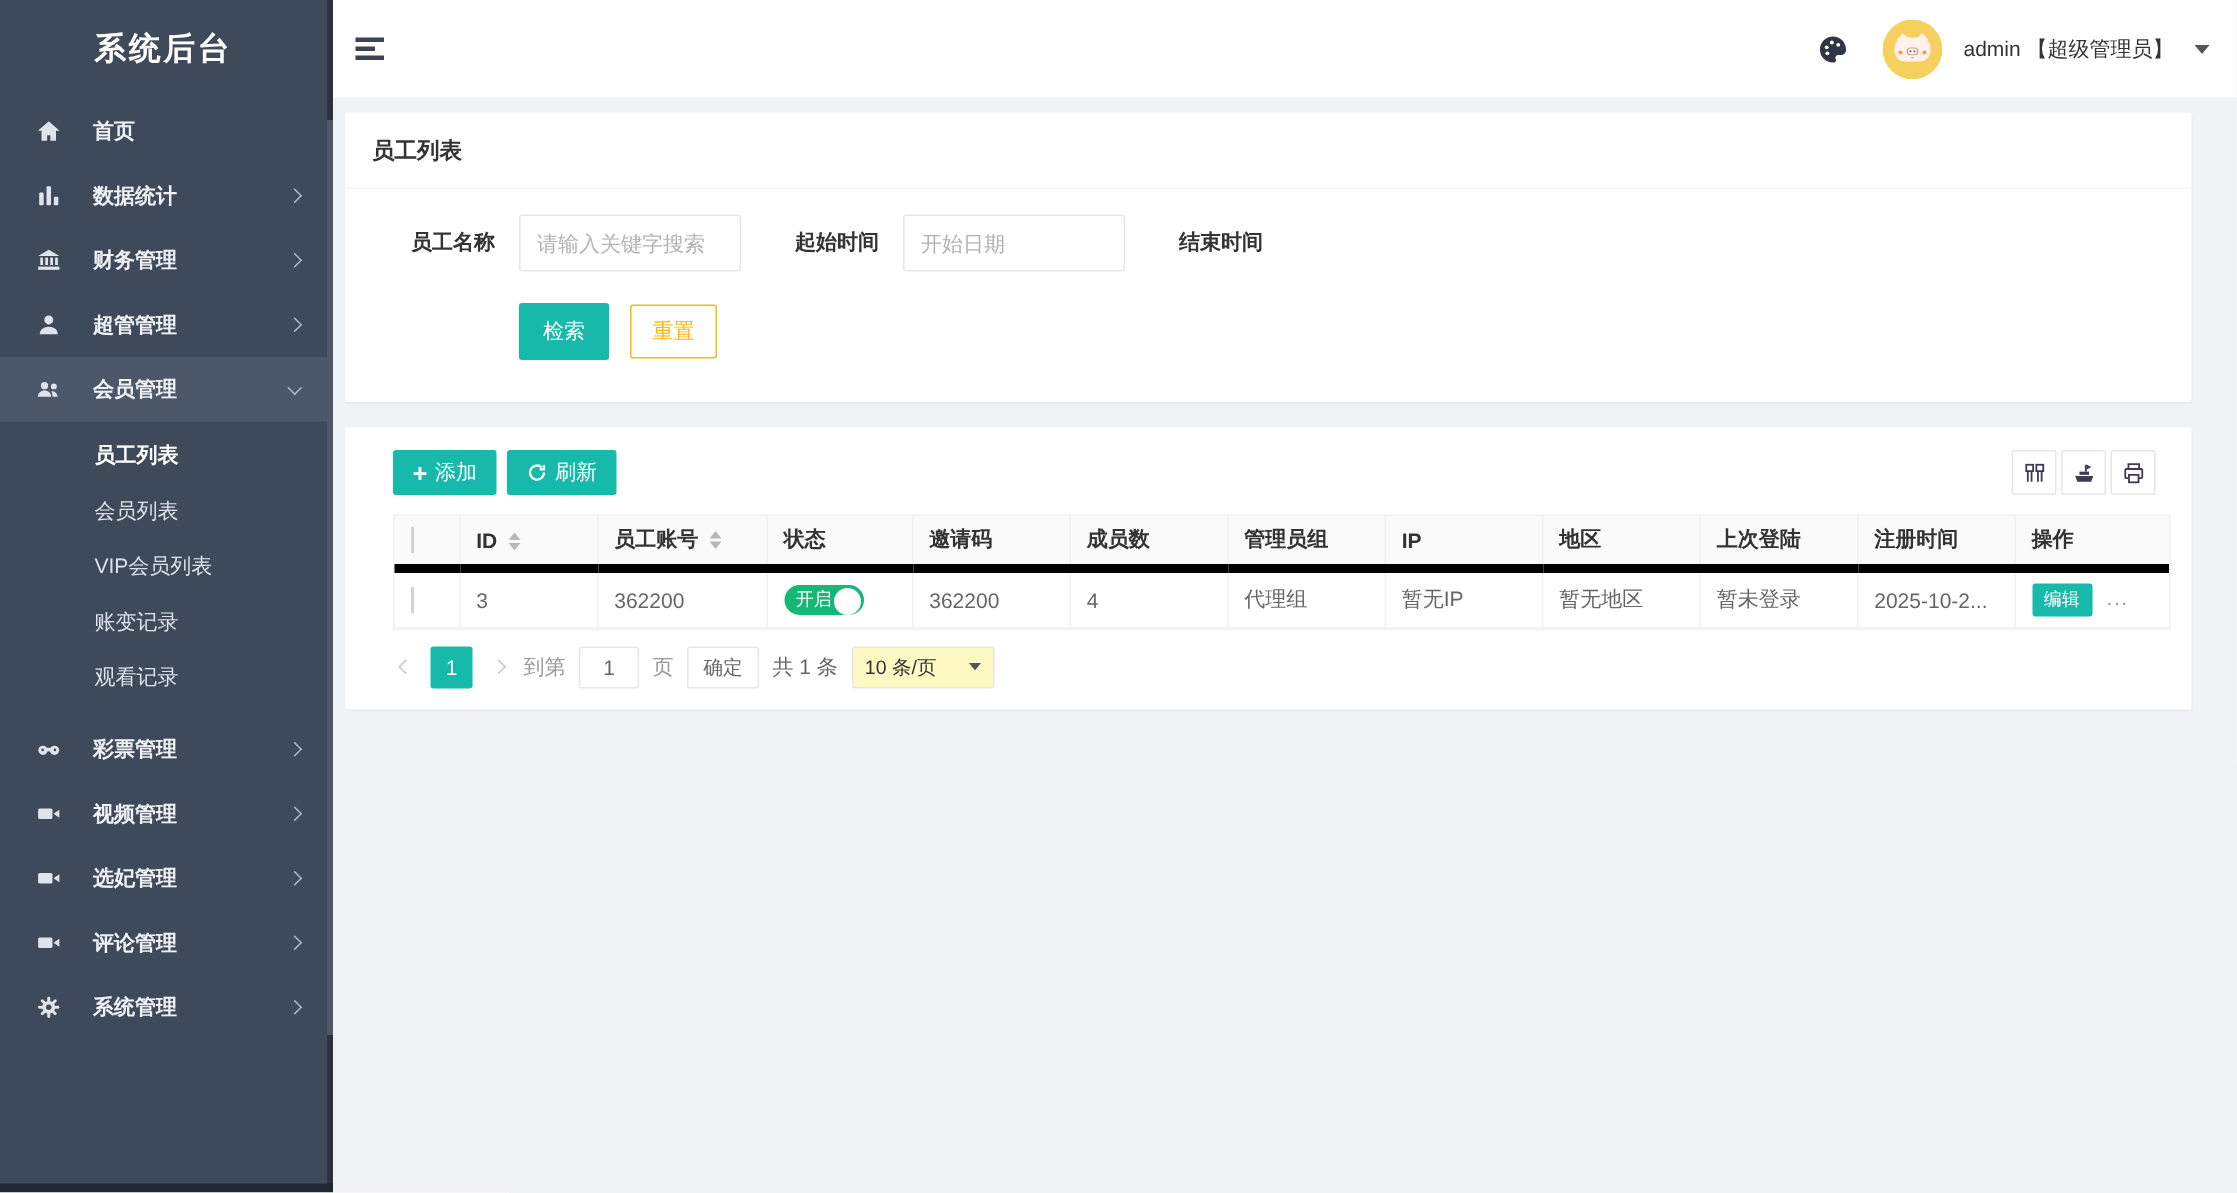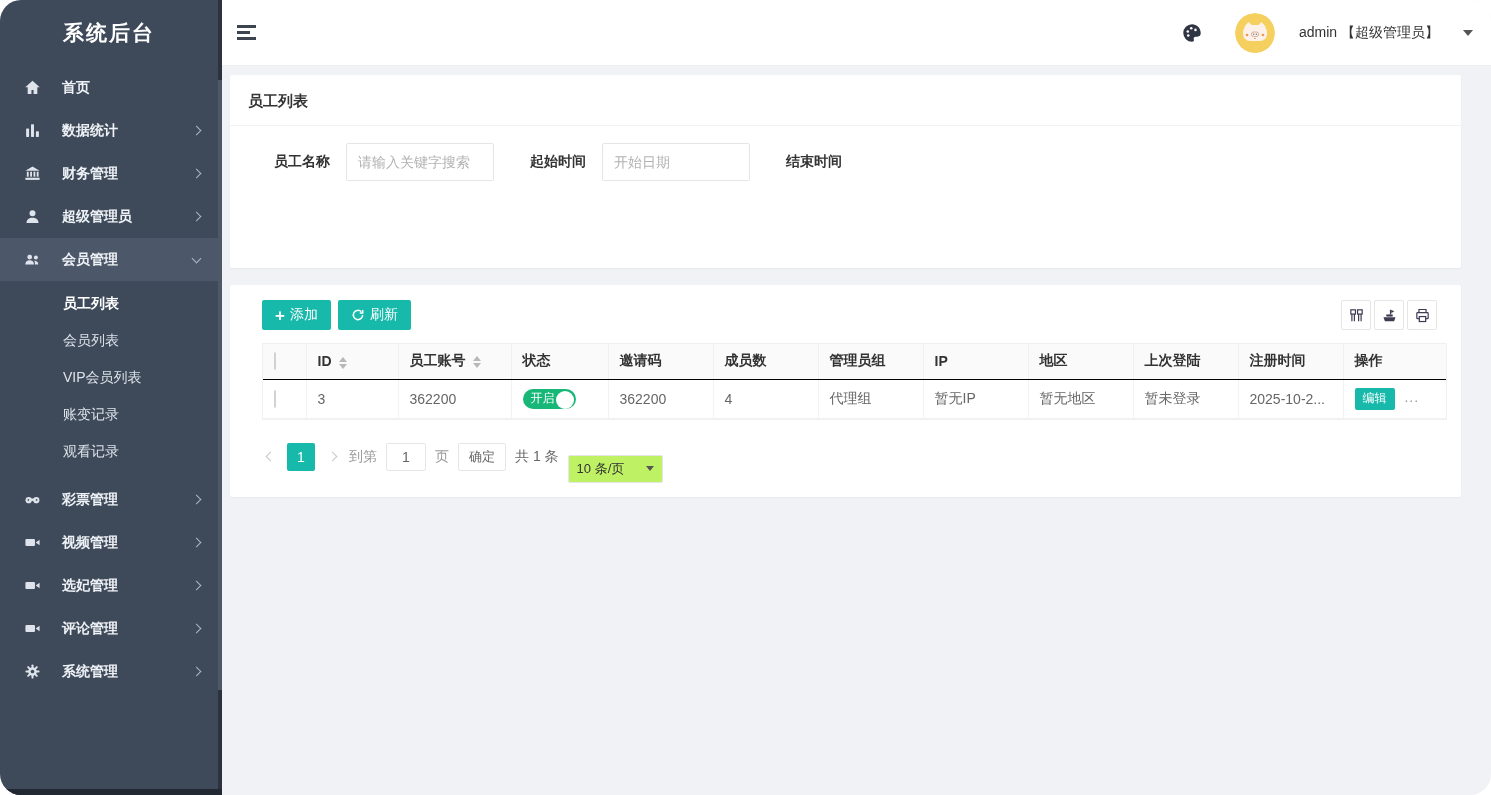--- a/index.html
+++ b/index.html
@@ -1,18 +1,18 @@
 <!DOCTYPE html>
 <html><head>
 <meta charset="utf-8">
 <style>
   * { margin:0; padding:0; box-sizing:border-box; }
   html,body { width:1491px; height:795px; }
   body { font-family:"Liberation Sans","DejaVu Sans",sans-serif; font-size:14px; color:#333; }
-  .screen { position:relative; width:1491px; height:795px; background:#f1f2f6; overflow:hidden;border-radius:21px; }
+  .screen { position:relative; width:1491px; height:795px; background:#f1f2f6; overflow:hidden; }
 
   
   .sidebar { position:absolute; left:0; top:0; width:218px; height:795px; background:#3e4a5a; color:#e7ebf1; }
   .side-scroll { position:absolute; left:218px; top:0; width:4px; height:795px; background:#2c333f; }
   .side-scroll .thumb { position:absolute; left:0; top:80px; width:4px; height:610px; background:#4e5968; }
   .logo { height:66px; line-height:66px; text-align:center; font-size:21px; font-weight:bold; color:#fff; letter-spacing:2px; }
   .nav-item { height:43px; display:flex; align-items:center; padding:0 18px 0 24px; cursor:pointer; }
   .nav-item.active { background:#4c5869; }
   .nav-item .nicon { width:17px; height:17px; margin-right:21px; display:inline-flex; align-items:center; justify-content:center; color:#dfe4ec; flex:none; }
   .nav-item .nicon svg { width:17px; height:17px; }
@@ -23,21 +23,21 @@
   .submenu { padding:4px 0 8px 0; }
   .sub-item { height:37px; line-height:37px; padding-left:63px; font-size:14px; color:#dde2ea; cursor:pointer; }
   .sub-item.current { color:#fff; font-weight:700; }
   .bottom-scrollbar { position:absolute; left:0; bottom:0; width:222px; height:6px; background:#232932; }
 
   
   .topbar { position:absolute; left:222px; top:0; right:0; height:66px; background:#fff; border-bottom:1px solid #efefef; }
   .burger { position:absolute; left:15px; top:25px; width:19px; height:16px; cursor:pointer; }
   .burger i { display:block; height:2.5px; background:#3c4450; margin-bottom:3.5px; }
   .burger i:nth-child(2) { width:13px; }
-  .top-right { position:absolute; right:18px; top:0; height:66px; display:flex; align-items:center; gap:24px; }
+  .top-right { position:absolute; right:18px; top:0; height:66px; display:flex; align-items:center; gap:14px; }
   .palette-btn { width:22px; height:22px; cursor:pointer; }
   .avatar { width:40px; height:40px; border-radius:50%; overflow:hidden; cursor:pointer; margin-left:8px; }
   .user-name { font-size:14px; color:#333; cursor:pointer; }
   .caret { width:0; height:0; border-left:5px solid transparent; border-right:5px solid transparent; border-top:6px solid #555; cursor:pointer; }
 
   
   .main { position:absolute; left:222px; top:66px; right:0; bottom:0; }
   .card { background:#fff; border-radius:2px; box-shadow:0 1px 2px rgba(0,0,0,.04); margin:0 30px 0 8px; }
   .card1 { margin-top:9px; height:193px; }
   .card-title { padding:0 18px; height:51px; line-height:51px; font-size:15px; font-weight:700; color:#333; border-bottom:1px solid #f2f2f2; }
@@ -57,42 +57,42 @@
   .btn-teal-sm { height:30px; padding:0 13px; background:#16b9aa; color:#fff; font-size:14px; gap:5px; }
   .btn-teal-sm + .btn-teal-sm { margin-left:7px; }
   .btn-teal-sm .plus { font-size:17px; font-weight:700; line-height:1; }
   .btn-teal-sm svg { width:14px; height:14px; }
   .tool-icons { margin-left:auto; display:flex; gap:3px; }
   .icon-btn { width:30px; height:30px; border:1px solid #e6e6e6; border-radius:2px; background:#fff; display:inline-flex; align-items:center; justify-content:center; cursor:pointer; }
   .icon-btn svg { width:17px; height:17px; }
 
   .table-wrap { margin:13px 0 0 17px; width:1185px; border:1px solid #f0f0f0; }
   table.data { width:100%; border-collapse:collapse; table-layout:fixed; }
-  table.data th { background:#fafafa; height:35px; font-size:14px; font-weight:700; color:#333; text-align:left; padding:0 11px; border-bottom:1px solid #000000; border-right:1px solid #f0f0f0; }
+  table.data th { background:#fafafa; height:35px; font-size:14px; font-weight:700; color:#333; text-align:left; padding:0 11px; border-bottom:6px solid #000000; border-right:1px solid #f0f0f0; }
   table.data td { height:39px; font-size:14px; color:#666; padding:0 11px; border-right:1px solid #f2f2f2; border-bottom:1px solid #f2f2f2; background:#fff; white-space:nowrap; overflow:hidden; }
   table.data th:last-child, table.data td:last-child { border-right:none; }
   .cb { width:16px; height:16px; border:1px solid #d2d2d2; border-radius:2px; background:#fff; cursor:pointer; }
   .sort { display:inline-flex; flex-direction:column; gap:2px; margin-left:7px; vertical-align:middle; cursor:pointer; }
   .sort i { width:0; height:0; border-left:4px solid transparent; border-right:4px solid transparent; }
   .sort .up { border-bottom:5px solid #b8b8b8; }
   .sort .dn { border-top:5px solid #b8b8b8; }
   .switch { position:relative; width:53px; height:20px; border-radius:22px; background:#16b777; color:#fff; font-size:12px; display:inline-flex; align-items:center; padding-left:8px; cursor:pointer; }
   .switch .knob { position:absolute; right:2px; top:2px; width:18px; height:18px; border-radius:50%; background:#fff; }
   .btn-edit { height:22px; padding:0 8px; background:#16b9aa; color:#fff; font-size:12px; border-radius:2px; }
   .more-dots { color:#999; margin-left:6px; letter-spacing:1px; }
 
   .pager { display:flex; align-items:center; margin:11px 0 0 17px; gap:9px; font-size:14px; color:#666; }
   .pg-arrow { width:16px; height:28px; display:inline-flex; align-items:center; justify-content:center; color:#c7c7c7; cursor:pointer; }
   .pg-arrow .chev { border-color:#c7c7c7; }
   .pg-num { width:28px; height:28px; background:#16b9aa; color:#fff; display:inline-flex; align-items:center; justify-content:center; border-radius:2px; cursor:pointer; }
   .pg-text { color:#999; }
   .pg-input { width:40px; height:28px; border:1px solid #e6e6e6; border-radius:2px; text-align:center; font-size:14px; color:#666; outline:none; font-family:inherit; }
   .pg-btn { height:28px; padding:0 10px; background:#fff; border:1px solid #e6e6e6; border-radius:2px; color:#666; font-size:13px; }
   .pg-total { color:#666; }
-  .pg-select { height:28px; border:1px solid #e6e6e6; border-radius:2px; display:inline-flex; align-items:center; padding:0 8px; gap:22px; color:#333; font-size:13px; cursor:pointer; background:#bef264;margin-top:24px; }
+  .pg-select { height:28px; border:1px solid #e6e6e6; border-radius:2px; display:inline-flex; align-items:center; padding:0 8px; gap:22px; color:#333; font-size:13px; cursor:pointer; background:#fef9c3; }
   .pg-select .sel-caret { width:0; height:0; border-left:4px solid transparent; border-right:4px solid transparent; border-top:5px solid #555; }
 </style>
 </head>
 <body>
 
 <div class="screen">
 
   <div class="sidebar">
     <div class="logo">系统后台</div>
 
@@ -132,21 +132,21 @@
       <span class="chev right"></span>
     </div>
 
     <div class="nav-item">
       <span class="nicon">
         <svg viewBox="0 0 24 24" fill="currentColor">
             <circle cx="12" cy="7.5" r="4.2"></circle>
             <path d="M3.5 21c0-4.6 3.8-7.2 8.5-7.2s8.5 2.6 8.5 7.2z"></path>
           </svg>
       </span>
-      <span class="nlabel">超级管理员</span>
+      <span class="nlabel">超管管理</span>
       <span class="chev right"></span>
     </div>
 
     <div class="nav-item active">
       <span class="nicon">
         <svg viewBox="0 0 24 24" fill="currentColor">
             <circle cx="8" cy="8.6" r="3.4"></circle>
             <circle cx="16.8" cy="9.3" r="2.8"></circle>
             <path d="M1.8 19c0-3.6 2.8-5.8 6.2-5.8S14.2 15.4 14.2 19z"></path>
             <path d="M14.6 13.9c3-.1 5.6 1.8 5.6 5.1h-4.7c0-2-.3-3.8-.9-5.1z"></path>
@@ -277,20 +277,24 @@
           <span class="flabel">员工名称</span>
           <input class="finput" type="text" placeholder="请输入关键字搜索" style="">
         </div>
         <div class="fgroup">
           <span class="flabel">起始时间</span>
           <input class="finput" type="text" placeholder="开始日期" style="">
         </div>
         <div class="fgroup">
           <span class="flabel">结束时间</span>
         </div>
+      </div>
+      <div class="btn-row">
+        <button class="btn btn-search">检索</button>
+        <button class="btn btn-reset">重置</button>
       </div>
     </div>
 
     <div class="card card2">
       <div class="toolbar">
         <button class="btn btn-teal-sm">
           <span class="plus">+</span>
           <span>添加</span>
         </button>
         <button class="btn btn-teal-sm">

